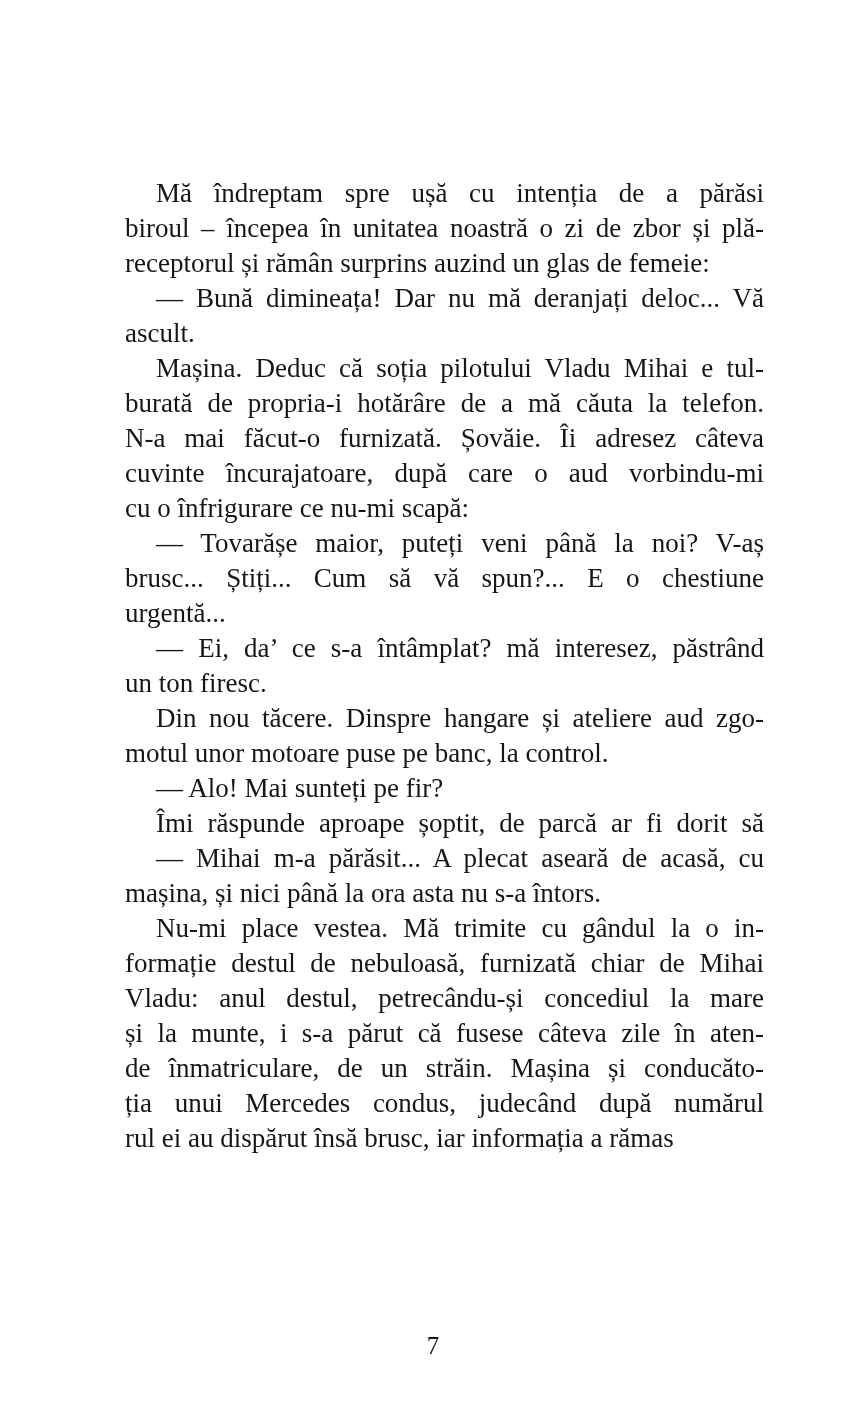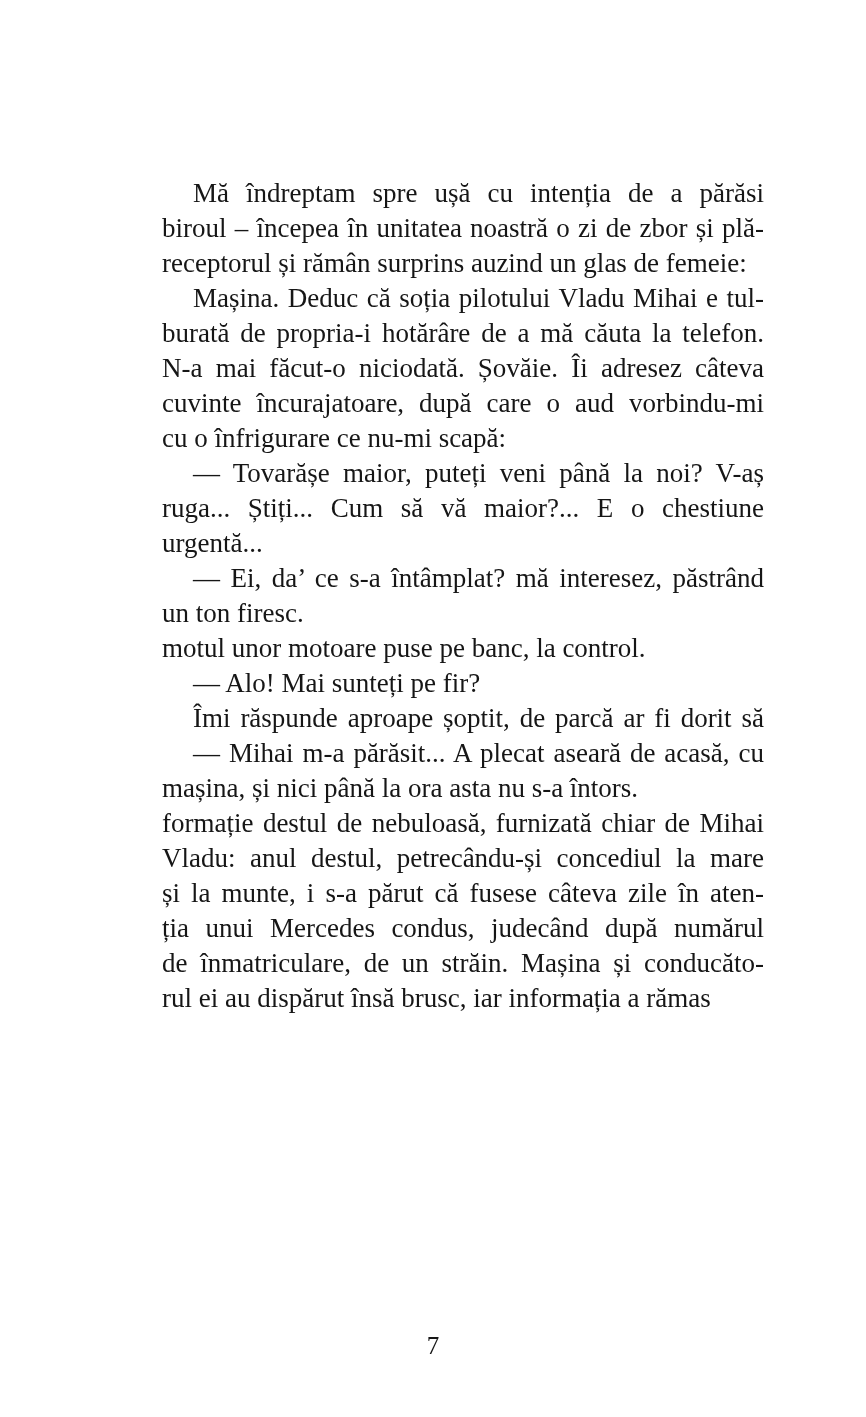--- a/index.html
+++ b/index.html
@@ -32,21 +32,20 @@
     margin: 0;
     padding: 0;
   }
   .line {
     height: 35px;
     white-space: normal;
     text-align: justify;
     
     text-align-last: justify;
     overflow: visible;
-    margin-left: 37px;
   }
   .line.first {
     text-indent: 31px;
   }
   .line.last {
     text-align-last: left;
   }
   .page-number {
     position: absolute;
     left: 0;
@@ -62,51 +61,57 @@
 <body style="background: rgb(255, 255, 255);">
 
 <div class="book-page">
   <div class="text-block" id="text-block" style="color: rgb(22, 22, 22);">
       <div class="paragraph">
         <div class="line first">Mă îndreptam spre ușă cu intenția de a părăsi</div>
         <div class="line">biroul – începea în unitatea noastră o zi de zbor și plă-</div>
         <div class="line last">receptorul și rămân surprins auzind un glas de femeie:</div>
       </div>
       <div class="paragraph">
+        <div class="line first">— Bună dimineața! Dar nu mă deranjați deloc... Vă</div>
+        <div class="line last">ascult.</div>
+      </div>
+      <div class="paragraph">
         <div class="line first">Mașina. Deduc că soția pilotului Vladu Mihai e tul-</div>
         <div class="line">burată de propria-i hotărâre de a mă căuta la telefon.</div>
-        <div class="line">N-a mai făcut-o niciodată. Șovăie. Îi adresez câteva</div>
+        <div class="line">N-a mai făcut-o furnizată. Șovăie. Îi adresez câteva</div>
         <div class="line">cuvinte încurajatoare, după care o aud vorbindu-mi</div>
         <div class="line last">cu o înfrigurare ce nu-mi scapă:</div>
       </div>
       <div class="paragraph">
         <div class="line first">— Tovarășe maior, puteți veni până la noi? V-aș</div>
-        <div class="line">ruga... Știți... Cum să vă maior?... E o chestiune</div>
+        <div class="line">brusc... Știți... Cum să vă spun?... E o chestiune</div>
         <div class="line last">urgentă...</div>
       </div>
       <div class="paragraph">
         <div class="line first">— Ei, da’ ce s-a întâmplat? mă interesez, păstrând</div>
         <div class="line last">un ton firesc.</div>
       </div>
       <div class="paragraph">
+        <div class="line first">Din nou tăcere. Dinspre hangare și ateliere aud zgo-</div>
         <div class="line last">motul unor motoare puse pe banc, la control.</div>
       </div>
       <div class="paragraph">
         <div class="line first last">— Alo! Mai sunteți pe fir?</div>
       </div>
       <div class="paragraph">
         <div class="line first">Îmi răspunde aproape șoptit, de parcă ar fi dorit să</div>
       </div>
       <div class="paragraph">
         <div class="line first">— Mihai m-a părăsit... A plecat aseară de acasă, cu</div>
         <div class="line last">mașina, și nici până la ora asta nu s-a întors.</div>
       </div>
       <div class="paragraph">
+        <div class="line first">Nu-mi place vestea. Mă trimite cu gândul la o in-</div>
         <div class="line">formație destul de nebuloasă, furnizată chiar de Mihai</div>
         <div class="line">Vladu: anul destul, petrecându-și concediul la mare</div>
         <div class="line">și la munte, i s-a părut că fusese câteva zile în aten-</div>
+        <div class="line">de înmatriculare, de un străin. Mașina și conducăto-</div>
         <div class="line">ția unui Mercedes condus, judecând după numărul</div>
-        <div class="line">de înmatriculare, de un străin. Mașina și conducăto-</div>
         <div class="line last">rul ei au dispărut însă brusc, iar informația a rămas</div>
       </div>
     </div>
   <div class="page-number">7</div>
 </div>
 
 </body></html>

